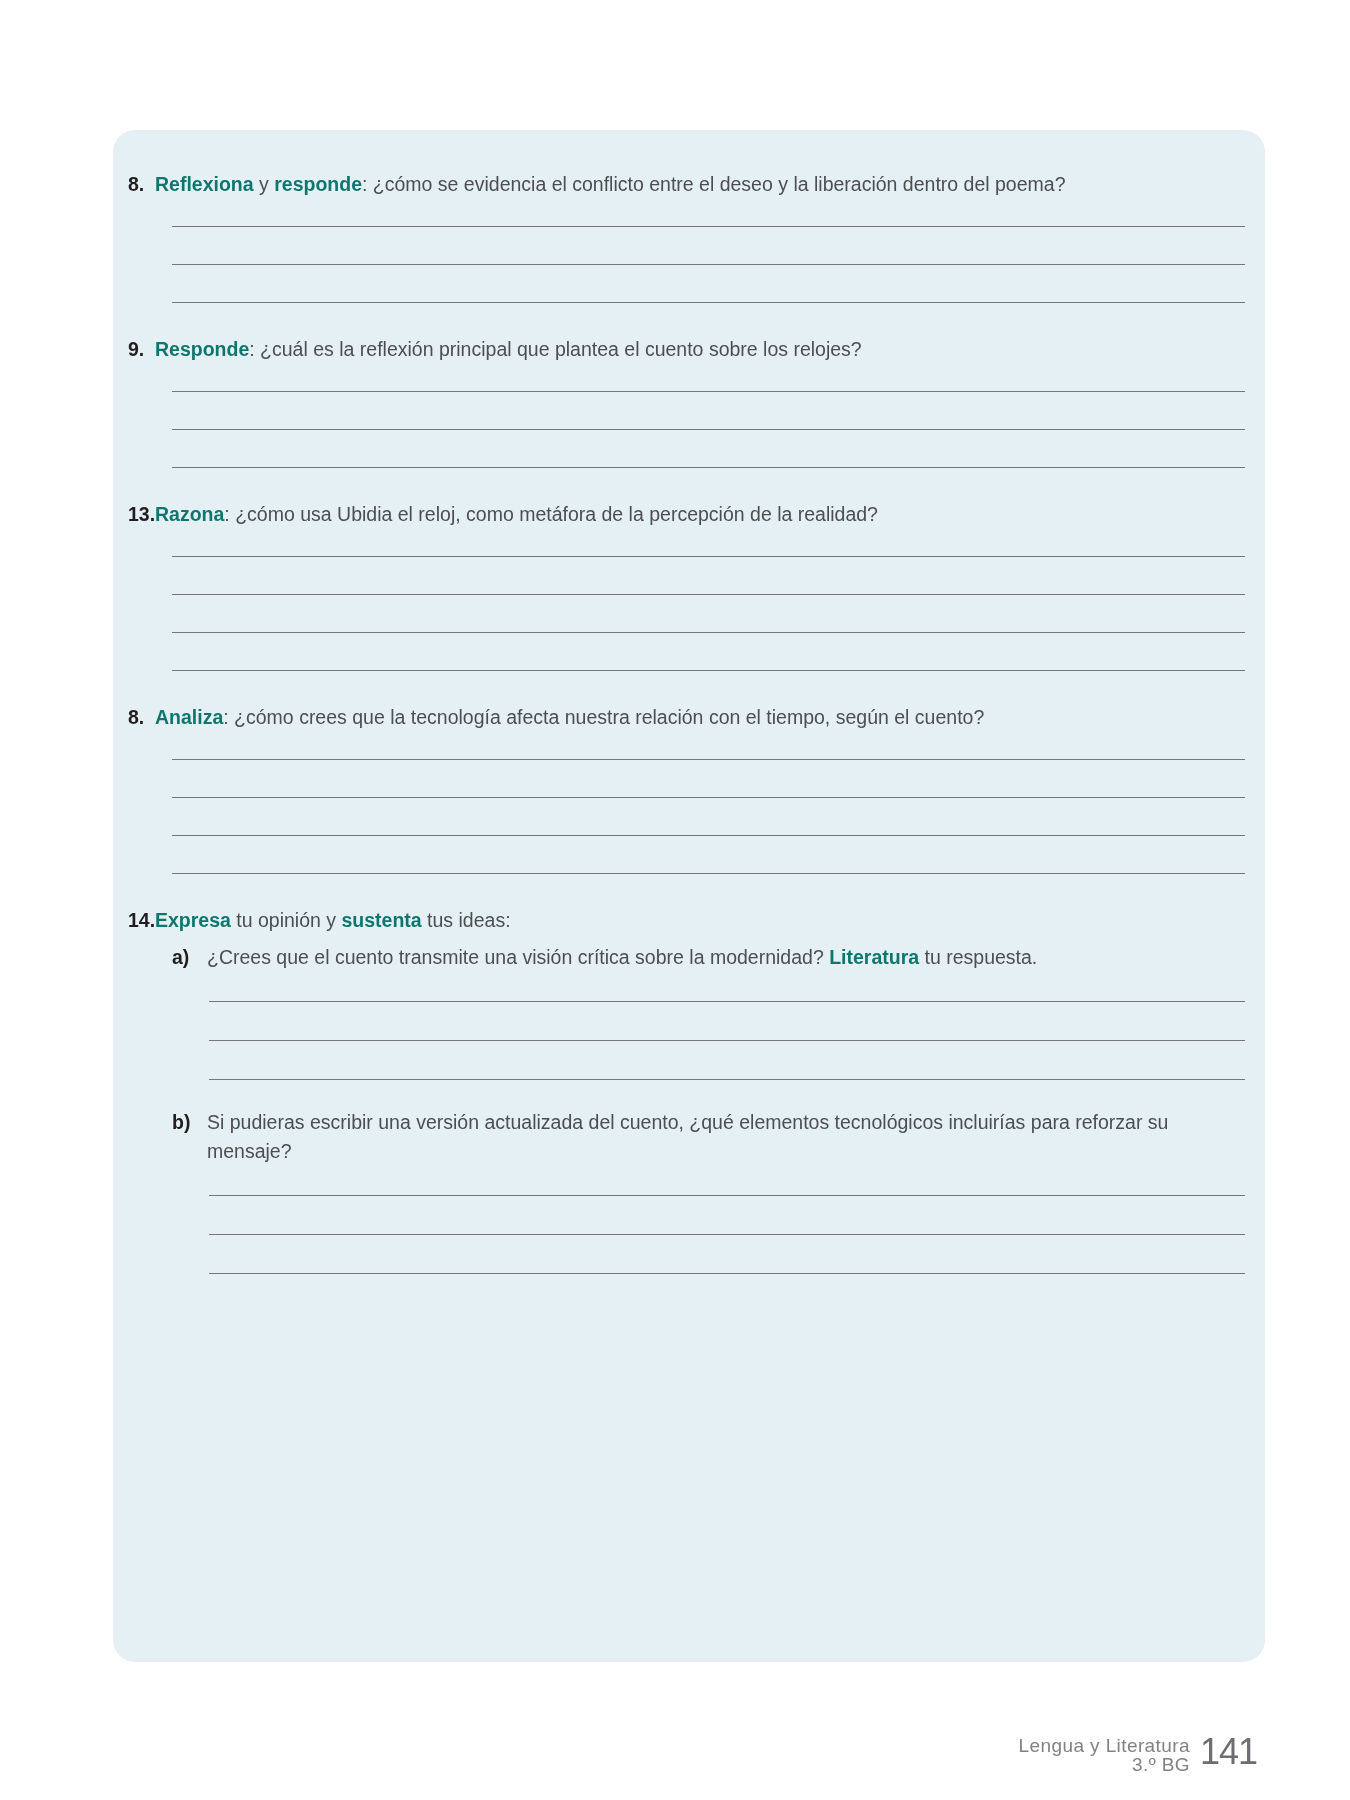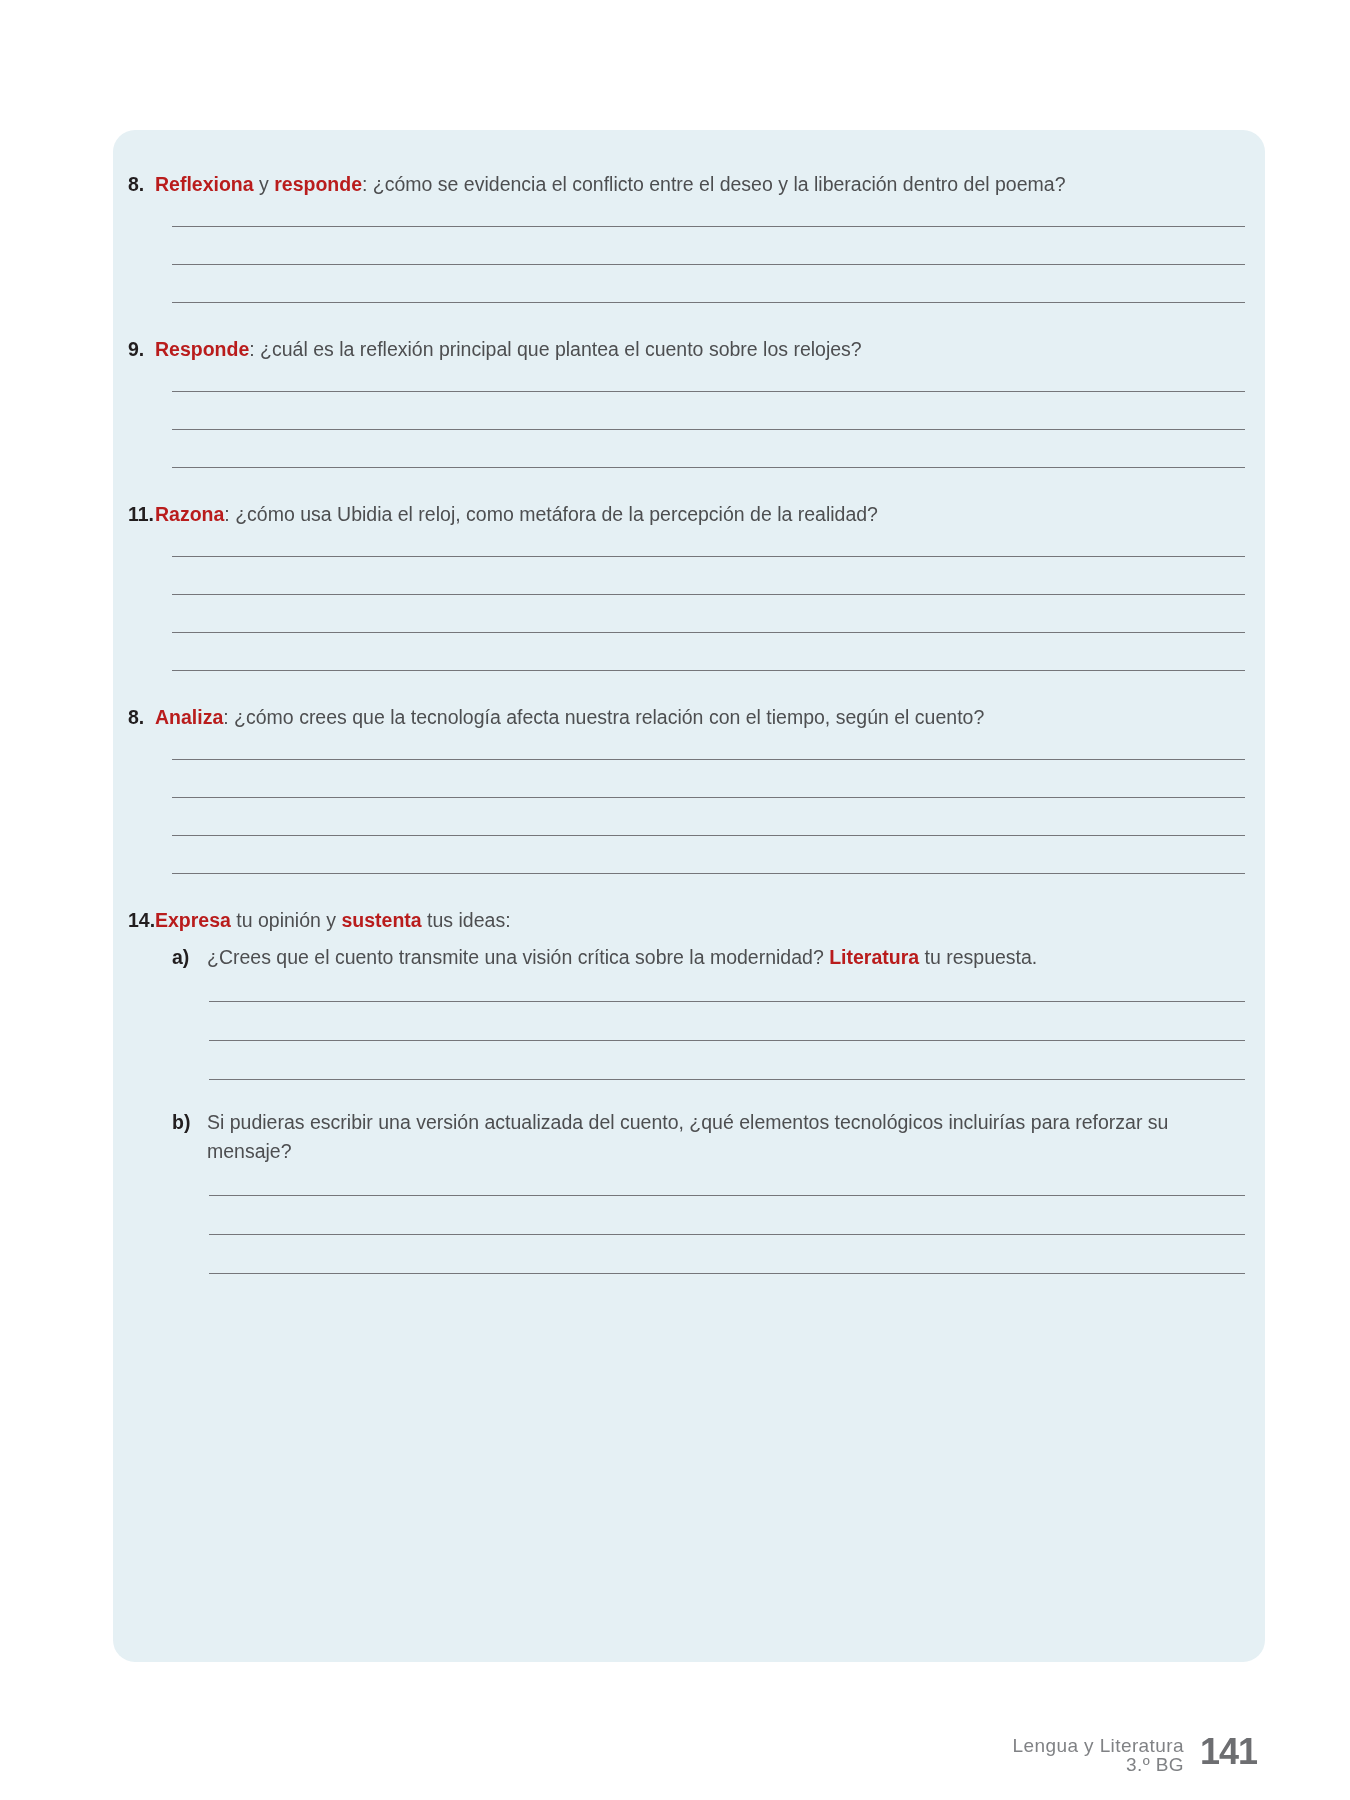--- a/index.html
+++ b/index.html
@@ -31,21 +31,21 @@
     line-height: 29px;
     color: #4d4e50;
   }
   .q-num {
     flex: 0 0 27px;
     width: 27px;
     font-weight: bold;
     color: #221e1f;
   }
   .q-text, .sub-text { flex: 1; padding-right: 2px; }
-  .b { font-weight: bold; color: #b91c1c; }
+  .b { font-weight: bold; color: #0f766e; }
 
   .lines { margin-left: 44px; }
   .answer-line {
     height: 38px;
     border-bottom: 1px solid #75767a;
   }
   .answer-line:first-child { height: 28px; }
 
   .sub-item { margin-top: 28px; }
   .sub-item.first { margin-top: 8px; }
@@ -71,23 +71,23 @@
     text-align: right;
     font-size: 19px;
     line-height: 19px;
     color: #808285;
     letter-spacing: 0.4px;
   }
   .footer-grade { margin-top: 0; }
   .page-num {
     font-size: 36px;
     line-height: 31px;
-    font-weight: bold;
+    font-weight: normal;
     color: #6d6e71;
-    margin-left: 16px;
+    margin-left: 10px;
     letter-spacing: -1px;
   }
 </style>
 </head>
 <body>
 
 <div class="panel">
   <div id="questions-container">
       <div class="q-block">
         <div class="q-row">
@@ -106,21 +106,21 @@
           <span class="q-text"><span class="b">Responde</span><span>: ¿cuál es la reflexión principal que plantea el cuento sobre los relojes?</span></span>
         </div>
         <div class="lines">
           <div class="answer-line"></div>
           <div class="answer-line"></div>
           <div class="answer-line"></div>
         </div>
       </div>
       <div class="q-block">
         <div class="q-row">
-          <span class="q-num">11.</span>
+          <span class="q-num">13.</span>
           <span class="q-text"><span class="b">Razona</span><span>: ¿cómo usa Ubidia el reloj, como metáfora de la percepción de la realidad?</span></span>
         </div>
         <div class="lines">
           <div class="answer-line"></div>
           <div class="answer-line"></div>
           <div class="answer-line"></div>
           <div class="answer-line"></div>
         </div>
       </div>
       <div class="q-block">

